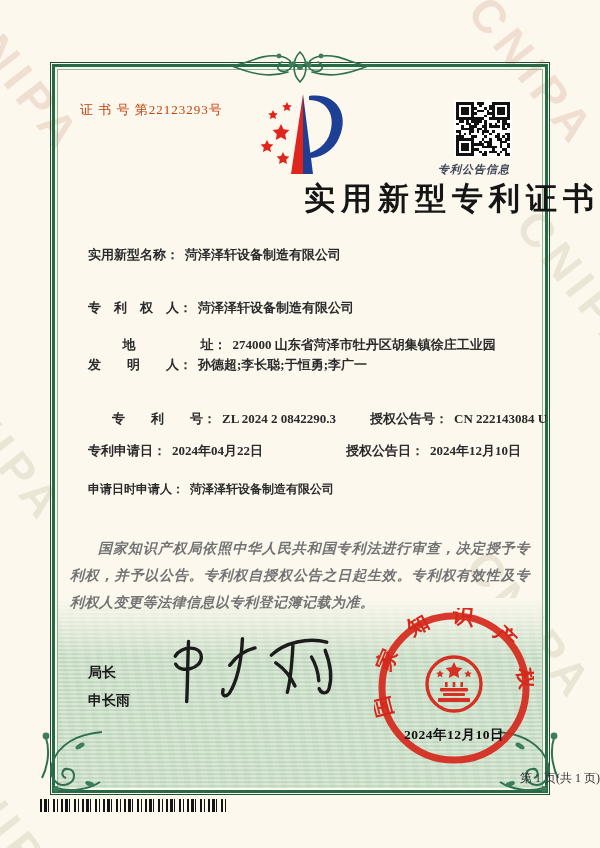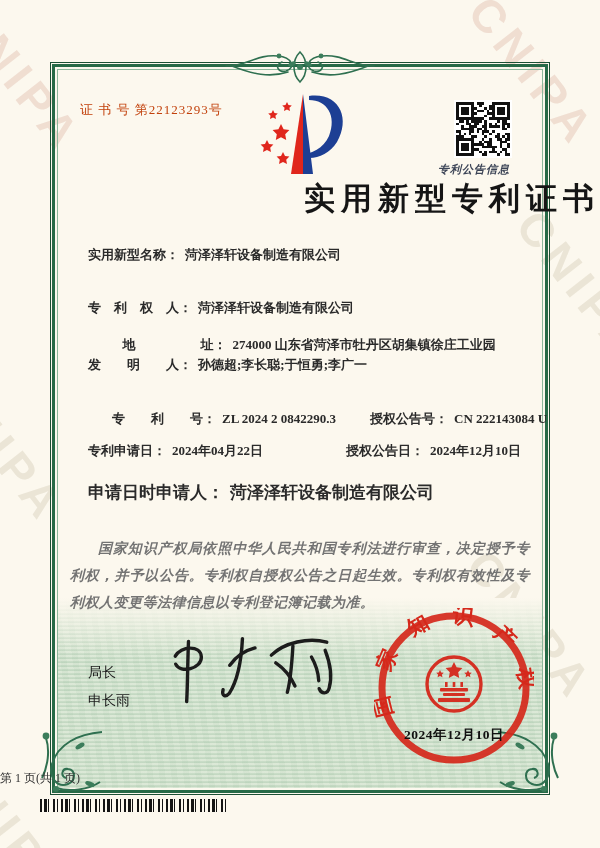--- a/index.html
+++ b/index.html
@@ -29,31 +29,31 @@
   .qr div.on{background:#111;}
   .qr-caption{position:absolute;left:438px;top:162px;width:92px;text-align:left;
       font-size:11px;font-style:italic;font-weight:bold;color:#3c4456;letter-spacing:1px;}
   .title{position:absolute;left:0;top:178px;width:100%;text-align:right;
       font-size:31px;font-weight:bold;letter-spacing:6px;color:#151515;}
   .row{position:absolute;left:88px;width:442px;font-size:13px;color:#2a2a2a;font-weight:600;}
   .row .lbl{color:#2a2a2a;}
   .row .val{margin-left:6px;}
   .row .col2{position:absolute;left:258px;top:0;white-space:nowrap;}
   .r1{top:246px;} .r2{top:299px;} .r3{top:336px;text-align:center;} .r4{top:356px;}
-  .r5{top:410px;margin-left:24px;} .r6{top:442px;} .r7{top:481px;font-size:17px;} .r8{top:514px;font-size:12.5px;}
+  .r5{top:410px;margin-left:24px;} .r6{top:442px;} .r7{top:481px;font-size:12px;} .r8{top:514px;font-size:12.5px;}
   .statement{position:absolute;left:70px;top:535px;width:460px;font-size:14px;font-style:italic;
       line-height:27px;text-align:justify;text-indent:2em;color:#737373;font-weight:600;letter-spacing:0.5px;}
   .signer{position:absolute;left:88px;top:658px;font-family:"Liberation Sans", sans-serif;
-      font-weight:400;font-size:14px;line-height:28px;color:#1b1b1b;z-index:4;}
+      font-weight:700;font-size:14px;line-height:28px;color:#1b1b1b;z-index:4;}
   .signature{position:absolute;left:160px;top:626px;width:190px;height:84px;z-index:4;}
   .seal{position:absolute;left:374px;top:608px;width:160px;height:160px;z-index:5;}
   .seal svg{position:absolute;left:0;top:0;}
   .seal-date{position:absolute;left:0;top:118px;width:100%;text-align:center;
       font-size:13.5px;font-weight:bold;color:#101010;letter-spacing:0.5px;z-index:6;}
-  .footer{position:absolute;left:0;top:770px;width:100%;text-align:left;font-size:12px;color:#333;z-index:4;}
+  .footer{position:absolute;left:0;top:770px;width:100%;text-align:right;font-size:12px;color:#333;z-index:4;}
   .barcode{position:absolute;left:40px;top:799px;width:186px;height:13px;
       background:repeating-linear-gradient(90deg,#141414 0 2px,transparent 2px 4px,#141414 4px 7px,
        transparent 7px 8px,#141414 8px 9px,transparent 9px 13px,#141414 13px 15px,transparent 15px 17px,
        #141414 17px 18px,transparent 18px 21px);}
   .ornament-top{position:absolute;left:222px;top:44px;width:156px;height:46px;z-index:3;}
   .corner{position:absolute;width:72px;height:72px;z-index:3;}
   .corner.bl{left:36px;top:724px;}
   .corner.br{left:492px;top:724px;transform:scaleX(-1);}
 </style>
 </head>

